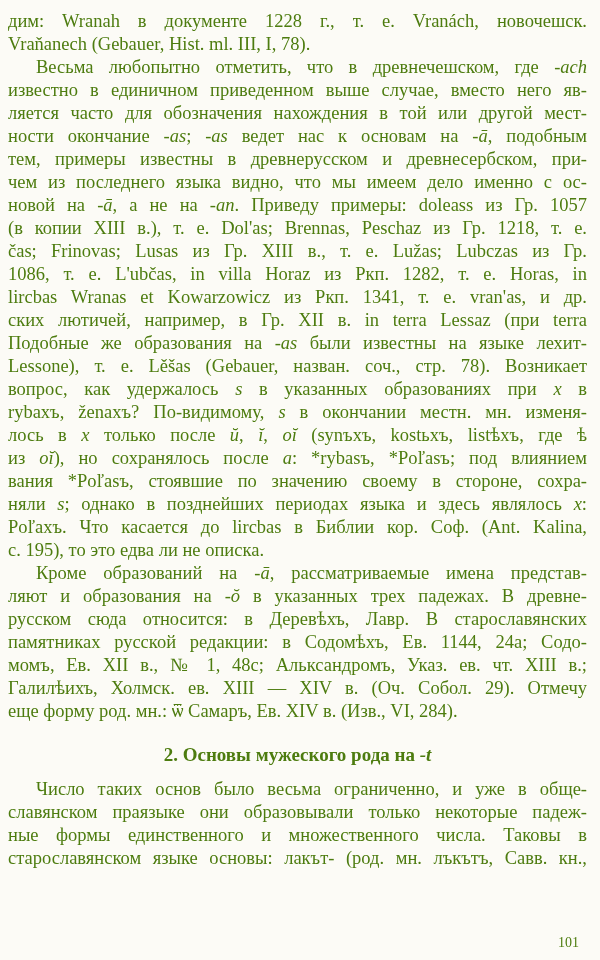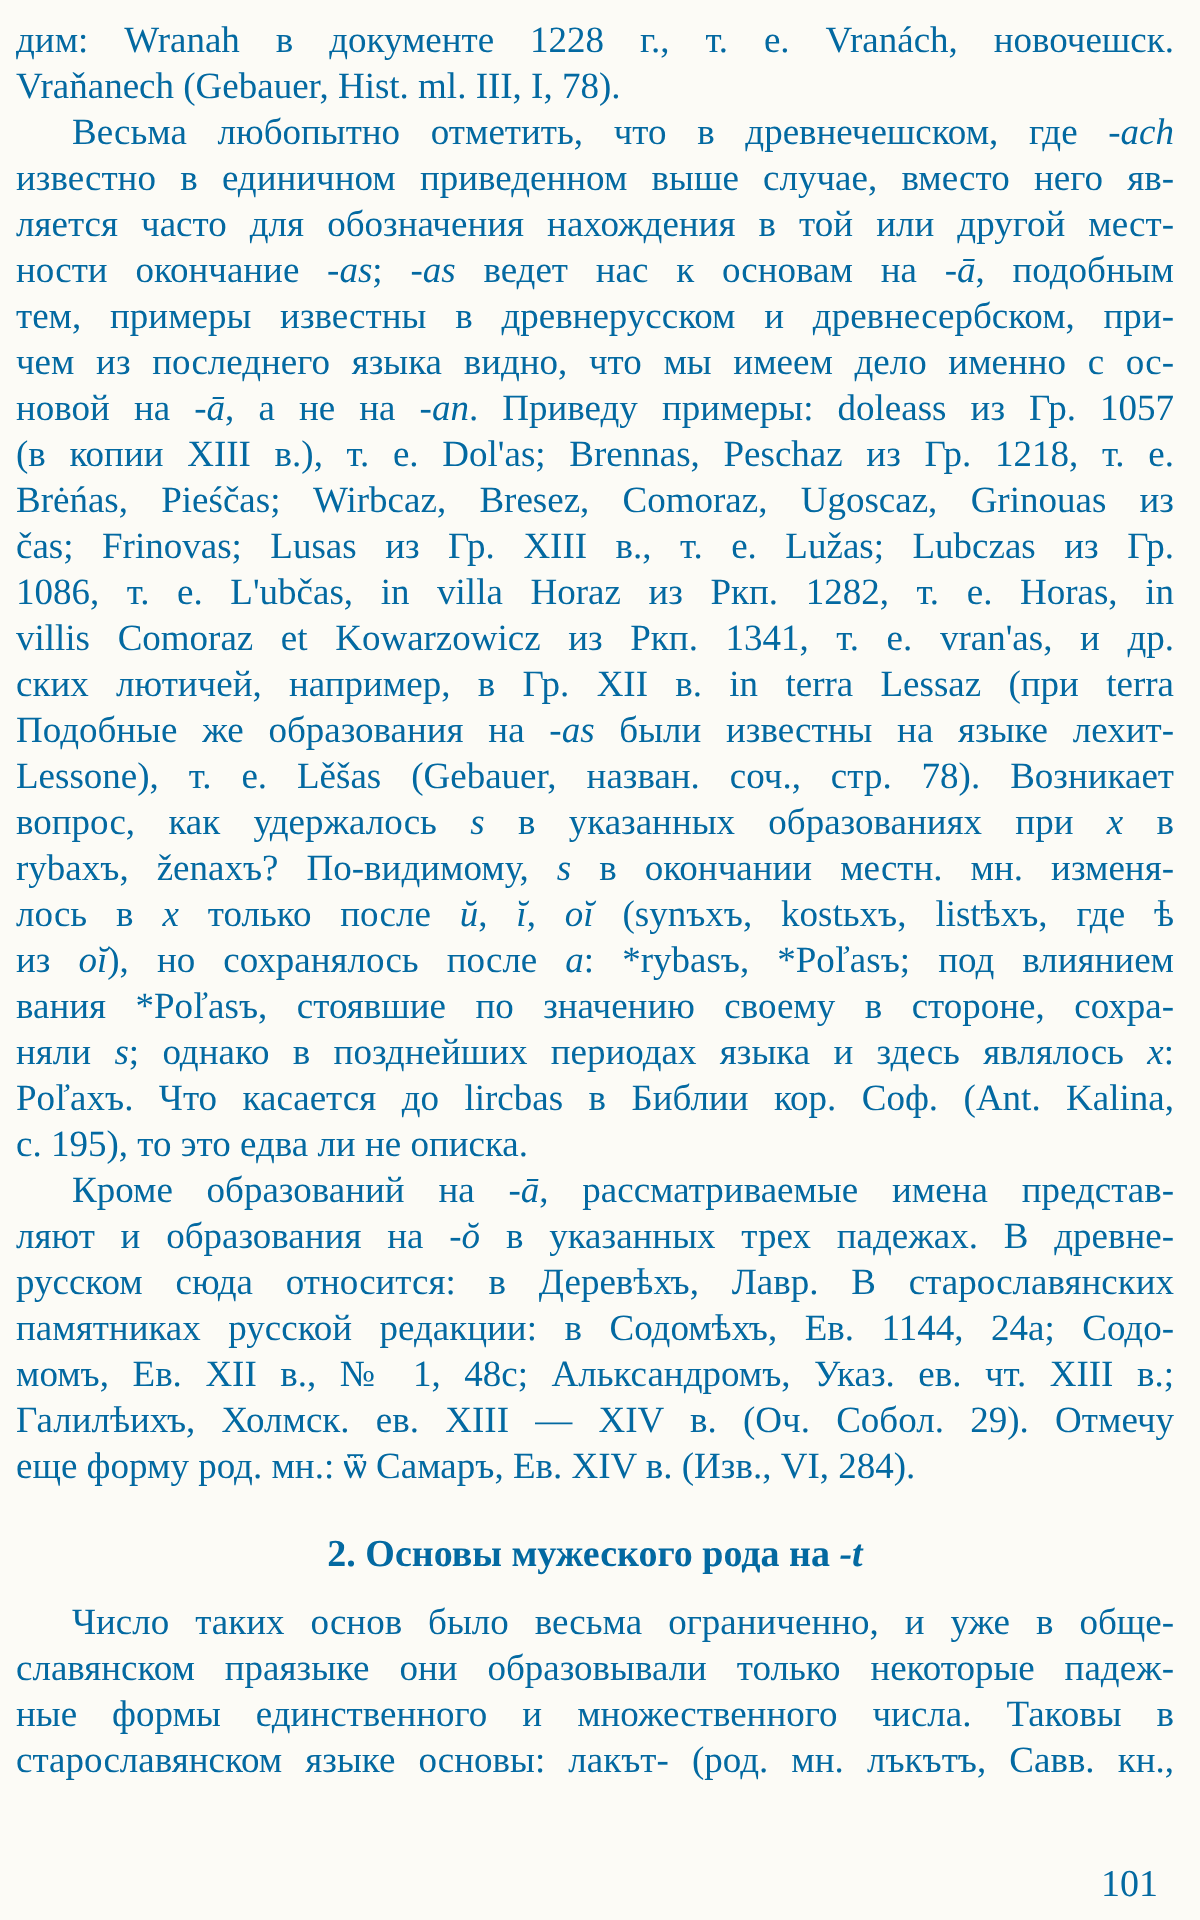--- a/index.html
+++ b/index.html
@@ -1,19 +1,19 @@
 <!DOCTYPE html>
 <html><head>
 <meta charset="utf-8">
 <style>
   html,body { margin:0; padding:0; }
   .page {
     width:600px; height:960px;
     background:#fcfbf6;
-    color:#0369a1;
+    color:#4d7c0f;
     font-family:"Liberation Serif","DejaVu Serif",serif;
     position:relative;
     overflow:hidden;
   }
   .text-block {
     position:absolute;
     top:10px; left:8px; right:13px;
   }
   .line {
     font-size:18.5px;
@@ -30,44 +30,43 @@
     line-height:23px;
     text-align:left;
     text-align-last:center;
     margin-top:20px;
     margin-bottom:12px;
   }
   .heading i { font-style:italic; font-weight:bold; }
   .page-number {
     position:absolute;
     right:21px; top:931px;
-    font-size:19px;
+    font-size:14px;
     line-height:23px;
   }
 </style>
 </head>
 <body>
 
 <div class="page">
   <div class="text-block">
     <div id="lines-before">
         <div class="line">дим: Wranah в документе 1228 г., т. е. Vranách, новочешск.</div>
         <div class="line last">Vraňanech (Gebauer, Hist. ml. III, I, 78).</div>
         <div class="line indent">Весьма любопытно отметить, что в древнечешском, где <i>-ach</i></div>
         <div class="line">известно в единичном приведенном выше случае, вместо него яв-</div>
         <div class="line">ляется часто для обозначения нахождения в той или другой мест-</div>
         <div class="line">ности окончание <i>-as</i>; <i>-as</i> ведет нас к основам на <i>-ā</i>, подобным</div>
         <div class="line">тем, примеры известны в древнерусском и древнесербском, при-</div>
         <div class="line">чем из последнего языка видно, что мы имеем дело именно с ос-</div>
         <div class="line">новой на <i>-ā</i>, а не на <i>-an</i>. Приведу примеры: doleass из Гр. 1057</div>
         <div class="line">(в копии XIII в.), т. е. Dol'as; Brennas, Peschaz из Гр. 1218, т. е.</div>
-        <div class="line">Brėńas, Pieśčas; Wirbcaz, Bresez, Comoraz, Ugoscaz, Grinouas из</div>
         <div class="line">čas; Frinovas; Lusas из Гр. XIII в., т. е. Lužas; Lubczas из Гр.</div>
         <div class="line">1086, т. е. L'ubčas, in villa Horaz из Ркп. 1282, т. е. Horas, in</div>
-        <div class="line">villis Comoraz et Kowarzowicz из Ркп. 1341, т. е. vran'as, и др.</div>
+        <div class="line">lircbas Wranas et Kowarzowicz из Ркп. 1341, т. е. vran'as, и др.</div>
         <div class="line">ских лютичей, например, в Гр. XII в. in terra Lessaz (при terra</div>
         <div class="line">Подобные же образования на <i>-as</i> были известны на языке лехит-</div>
         <div class="line">Lessone), т. е. Lěšas (Gebauer, назван. соч., стр. 78). Возникает</div>
         <div class="line">вопрос, как удержалось <i>s</i> в указанных образованиях при <i>x</i> в</div>
         <div class="line">rybaxъ, ženaxъ? По-видимому, <i>s</i> в окончании местн. мн. изменя-</div>
         <div class="line">лось в <i>x</i> только после <i>ŭ</i>, <i>ĭ</i>, <i>oĭ</i> (synъxъ, kostьxъ, listѣxъ, где ѣ</div>
         <div class="line">из <i>oĭ</i>), но сохранялось после <i>a</i>: *rybasъ, *Poľasъ; под влиянием</div>
         <div class="line">вания *Poľasъ, стоявшие по значению своему в стороне, сохра-</div>
         <div class="line">няли <i>s</i>; однако в позднейших периодах языка и здесь являлось <i>x</i>:</div>
         <div class="line">Poľaxъ. Что касается до lircbas в Библии кор. Соф. (Ant. Kalina,</div>

